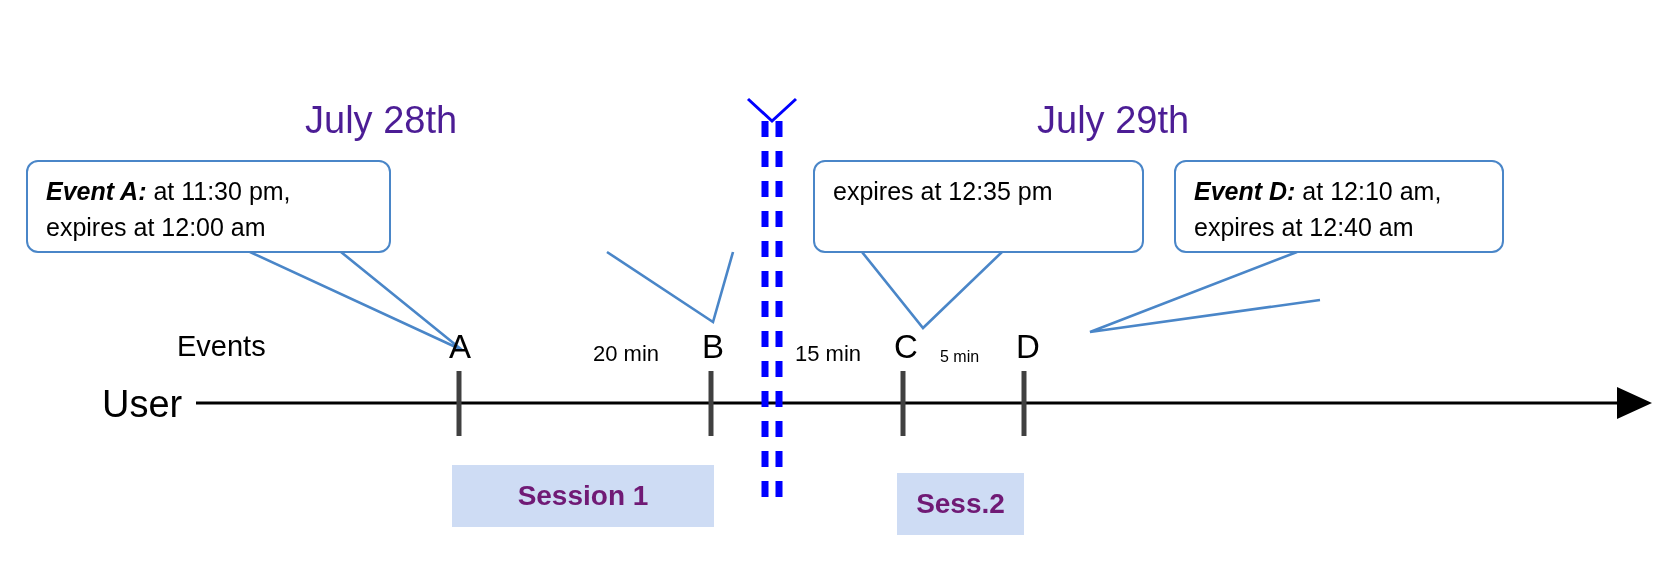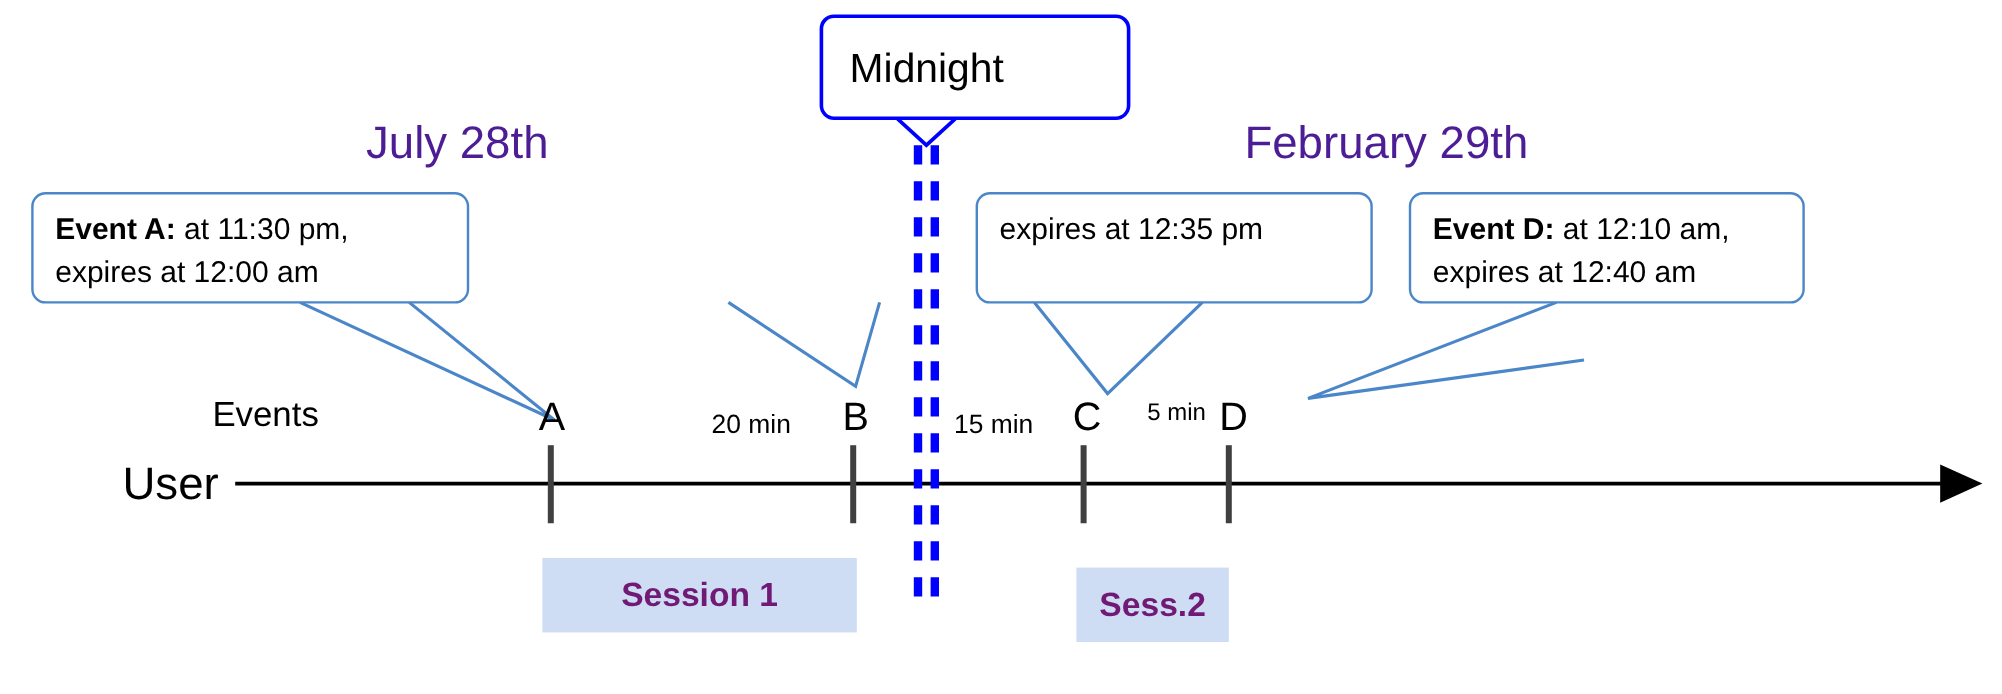--- a/index.html
+++ b/index.html
@@ -67,21 +67,21 @@
     box-sizing: border-box;
     z-index: 3;
     padding: 12px 14px 0 18px;
   }
   .event-line {
     font-size: 25px;
     color: #000000;
     line-height: 1.42;
     white-space: nowrap;
   }
-  .event-line b { font-weight: bold; }
+  .event-line b { font-weight: bold; font-style: italic; }
 
   #event-callout-a { left: 26px;   top: 160px; width: 365px; height: 93px; }
   #event-callout-b { left: 410px;  top: 160px; width: 330px; height: 93px; }
   #event-callout-c { left: 813px;  top: 160px; width: 331px; height: 93px; }
   #event-callout-d { left: 1174px; top: 160px; width: 330px; height: 93px; }
 
   
   #events-row-label {
     position: absolute;
     left: 177px;
@@ -117,21 +117,21 @@
   
   .interval-label {
     position: absolute;
     font-size: 22px;
     color: #000000;
     white-space: nowrap;
     line-height: 1;
   }
   #interval-label-1 { left: 593px; top: 343px; }
   #interval-label-2 { left: 795px; top: 343px; }
-  #interval-label-3 { left: 940px; top: 334px; font-size: 20px; margin-left: 16px; }
+  #interval-label-3 { left: 940px; top: 349px; font-size: 16px; }
 
   
   .session-box {
     position: absolute;
     background: #CEDCF4;
     display: flex;
     align-items: center;
     justify-content: center;
   }
   .session-label {
@@ -171,25 +171,22 @@
     <polyline points="250,252 462,350 341,252" fill="none" stroke="#4A86C8" stroke-width="2.6"></polyline>
 
     <polyline points="607,252 713,322 733,252" fill="none" stroke="#4A86C8" stroke-width="2.6"></polyline>
 
     <polyline points="862,252 923,328 1002,252" fill="none" stroke="#4A86C8" stroke-width="2.6"></polyline>
 
     <polyline points="1297,252 1090,332 1320,300" fill="none" stroke="#4A86C8" stroke-width="2.6"></polyline>
   </svg>
 
   <div class="day-header" id="day-header-1">July 28th</div>
-  <div class="day-header" id="day-header-2">February 29th</div>
-
-  <div id="midnight-callout">
-    <div id="midnight-label">Midnight</div>
-  </div>
+  <div class="day-header" id="day-header-2">July 29th</div>
+
 
   <div class="event-callout" id="event-callout-a">
     <div class="event-line">
       <b>Event A:</b><span> at 11:30 pm,</span>
     </div>
     <div class="event-line">expires at 12:00 am</div>
   </div>
 
 
   <div class="event-callout" id="event-callout-c">

